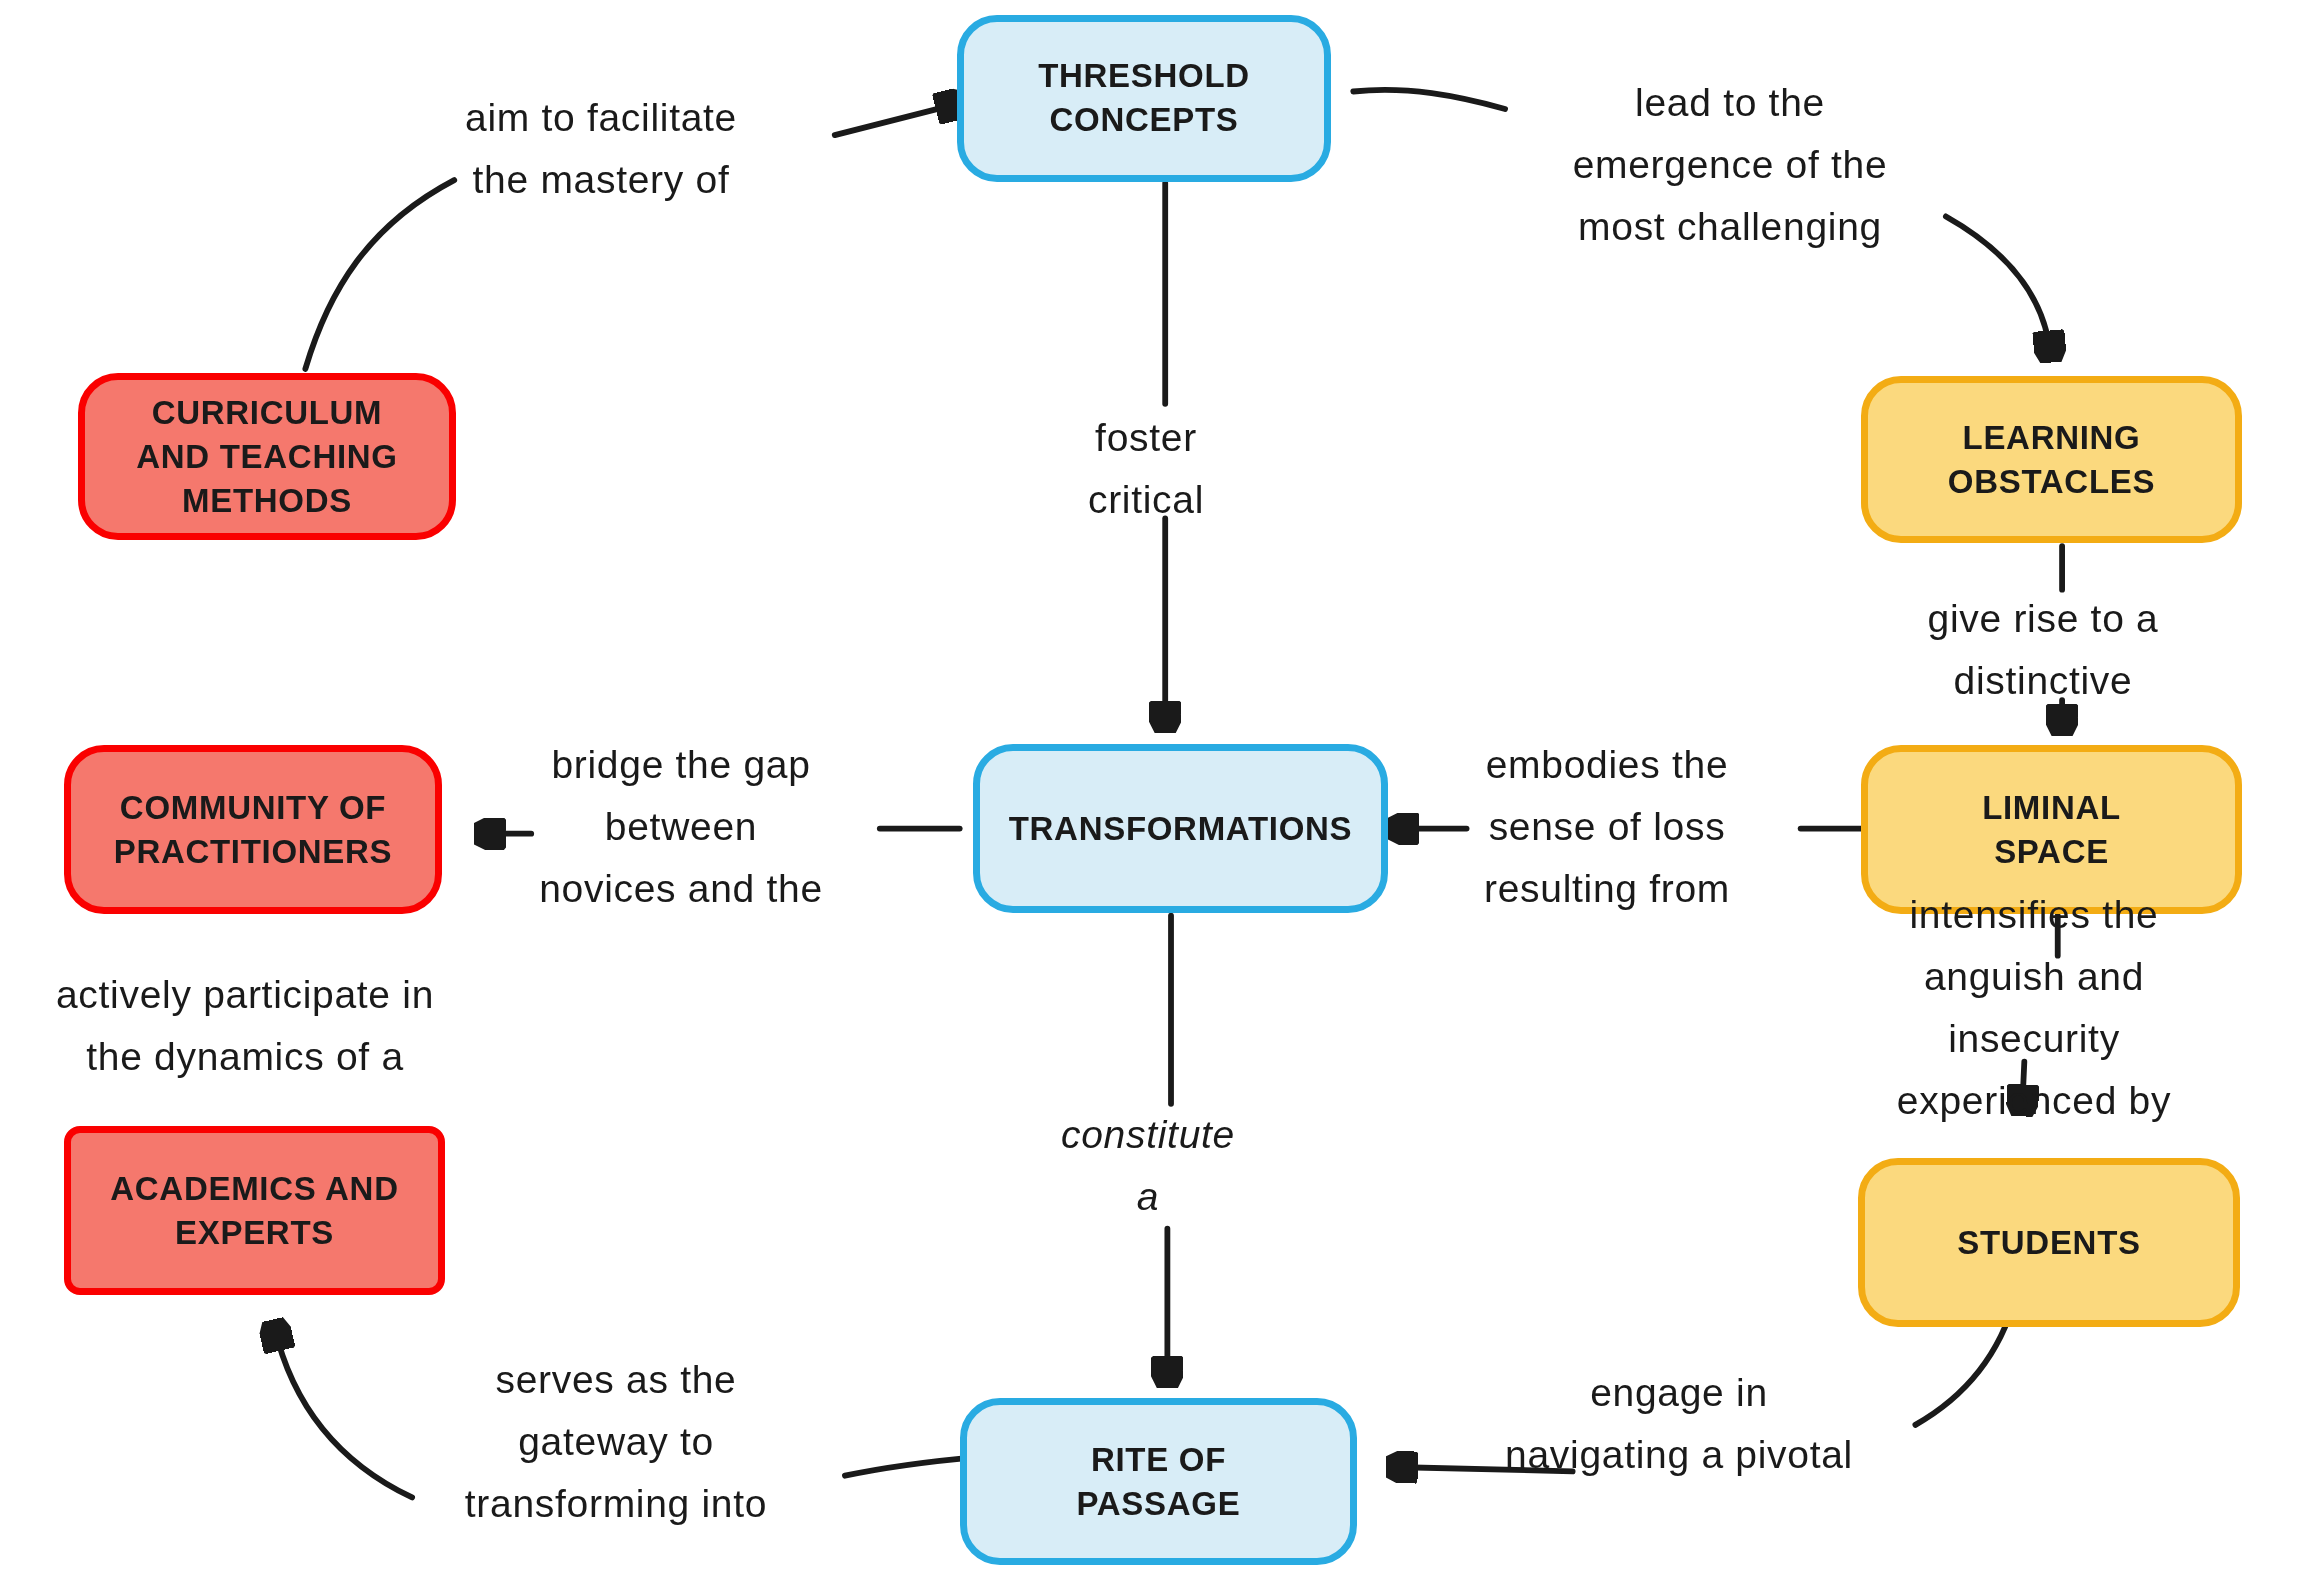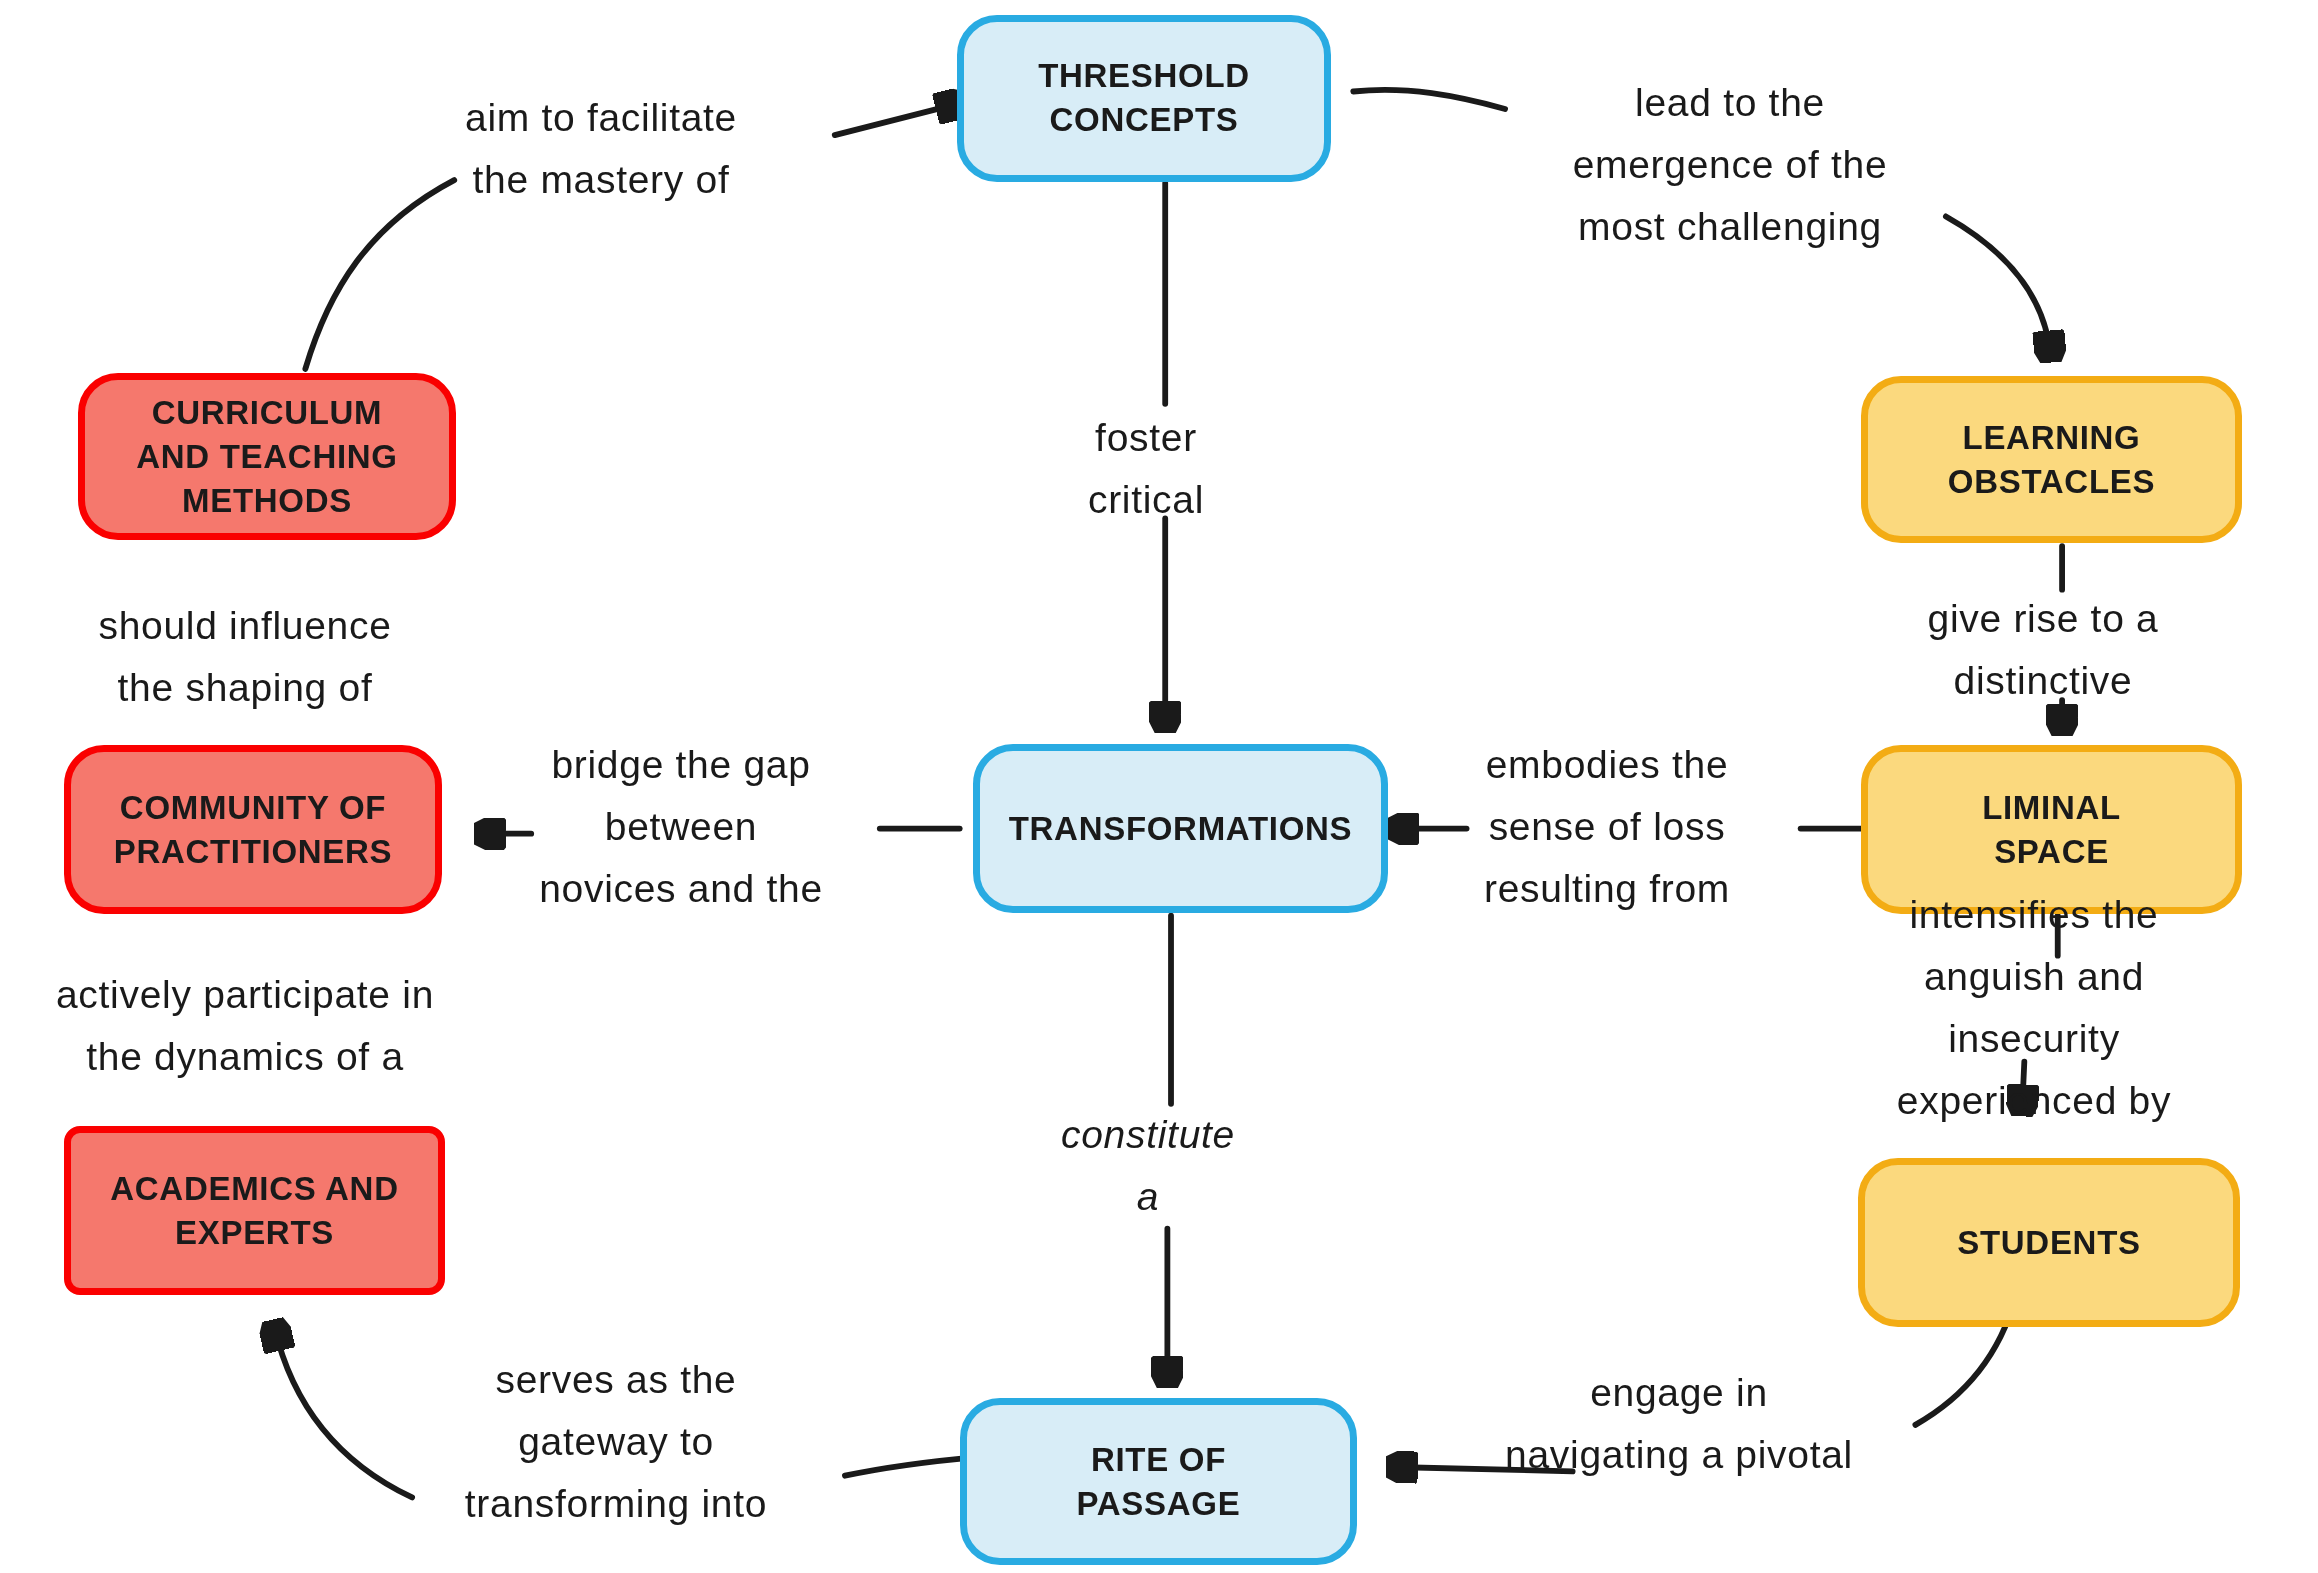--- a/index.html
+++ b/index.html
@@ -107,22 +107,20 @@
   <div class="link-text" style="left:601px; top:149px;">aim to facilitate
 the mastery of</div>
 
   <div class="link-text" style="left:1730px; top:165px;">lead to the
 emergence of the
 most challenging</div>
 
   <div class="link-text" style="left:1146px; top:469px;">foster
 critical</div>
 
-  <div class="link-text" style="left:245px; top:657px;">should influence
-the shaping of</div>
 
   <div class="link-text" style="left:681px; top:827px;">bridge the gap
 between
 novices and the</div>
 
   <div class="link-text" style="left:1607px; top:827px;">embodies the
 sense of loss
 resulting from</div>
 
   <div class="link-text" style="left:2043px; top:650px;">give rise to a

